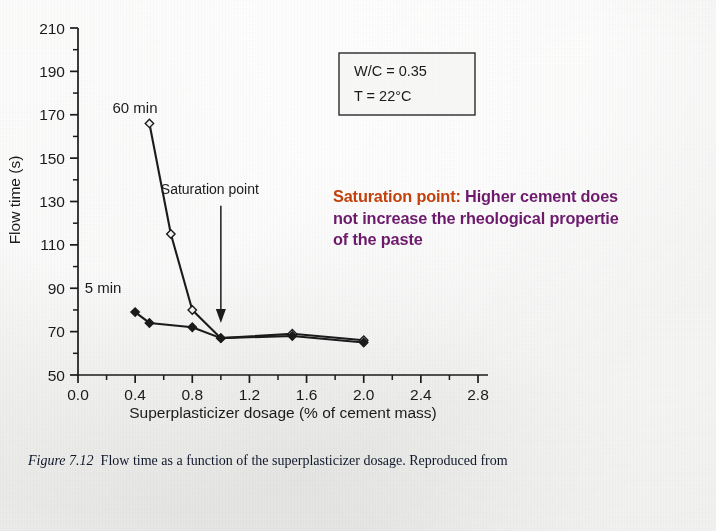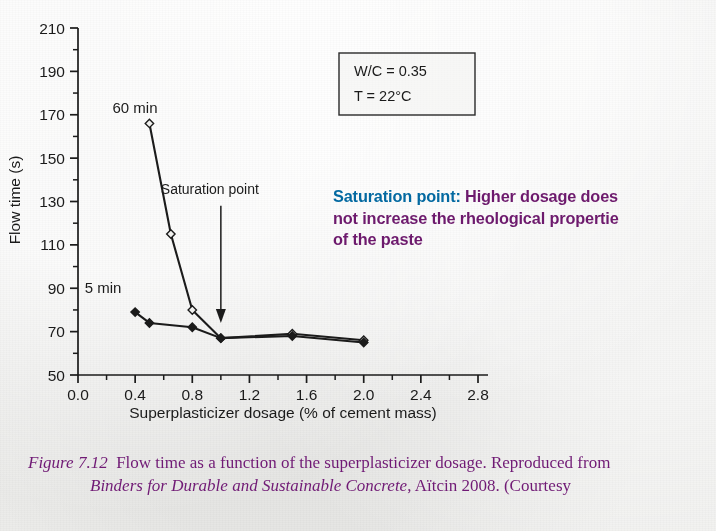--- a/index.html
+++ b/index.html
@@ -38,28 +38,28 @@
 
   
   #annotation{
     position:absolute;left:333px;top:186px;width:400px;
     font-family:"Liberation Sans",sans-serif;
     font-size:16.3px;font-weight:bold;line-height:1.32;
     letter-spacing:-.15px;
     white-space:nowrap;
   }
   #annotation .ln{display:block;}
-  .blue{color:#0369a1;}
+  .blue{color:#c2410c;}
   .purple{color:#6d1a6d;}
 
   
   #caption{
     position:absolute;left:28px;top:452px;width:672px;
     font-family:"Liberation Serif", serif;
-    font-size:17px;color:#701a75;line-height:1.33;
+    font-size:14px;color:#0f172a;line-height:1.33;
   }
   #caption .fig{font-style:italic;}
   #caption .ttl{font-style:italic;}
   #caption .l2{display:block;padding-left:62px;}
   #caption .l3{display:block;padding-left:62px;}
   #caption .l1{display:block;}
 </style>
 </head>
 <body>
 
@@ -156,23 +156,22 @@
       <text class="sat-label" id="satlabel" x="209.85714285714283" y="193.8375" text-anchor="middle">Saturation point</text>
       <line id="satarrow" x1="220.85714285714283" y1="205.8375" x2="220.85714285714283" y2="314.95" stroke="#1b1b1b" stroke-width="1.5"></line>
       <polygon id="satarrowhead" points="220.85714285714283,322.95 215.85714285714283,308.95 225.85714285714283,308.95" fill="#1b1b1b"></polygon>
     </g>
 
     <text class="series-label" id="lbl60" x="135" y="113" text-anchor="middle">60 min</text>
     <text class="series-label" id="lbl5" x="103" y="293" text-anchor="middle">5 min</text>
   </svg>
 
   <div id="annotation">
-    <span class="ln"><span class="blue">Saturation point:</span><span class="purple"> Higher dosage does</span></span>
+    <span class="ln"><span class="blue">Saturation point:</span><span class="purple"> Higher cement does</span></span>
     <span class="ln purple">not increase the rheological propertie</span>
     <span class="ln purple">of the paste</span>
   </div>
 
   <div id="caption">
     <span class="l1"><span class="fig">Figure 7.12</span>&nbsp;&nbsp;<span>Flow time as a function of the superplasticizer dosage. Reproduced from</span></span>
-    <span class="l2"><span class="ttl">Binders for Durable and Sustainable Concrete</span><span>, Aïtcin 2008. (Courtesy</span></span>
   </div>
 
 </div>
 
 </body></html>

